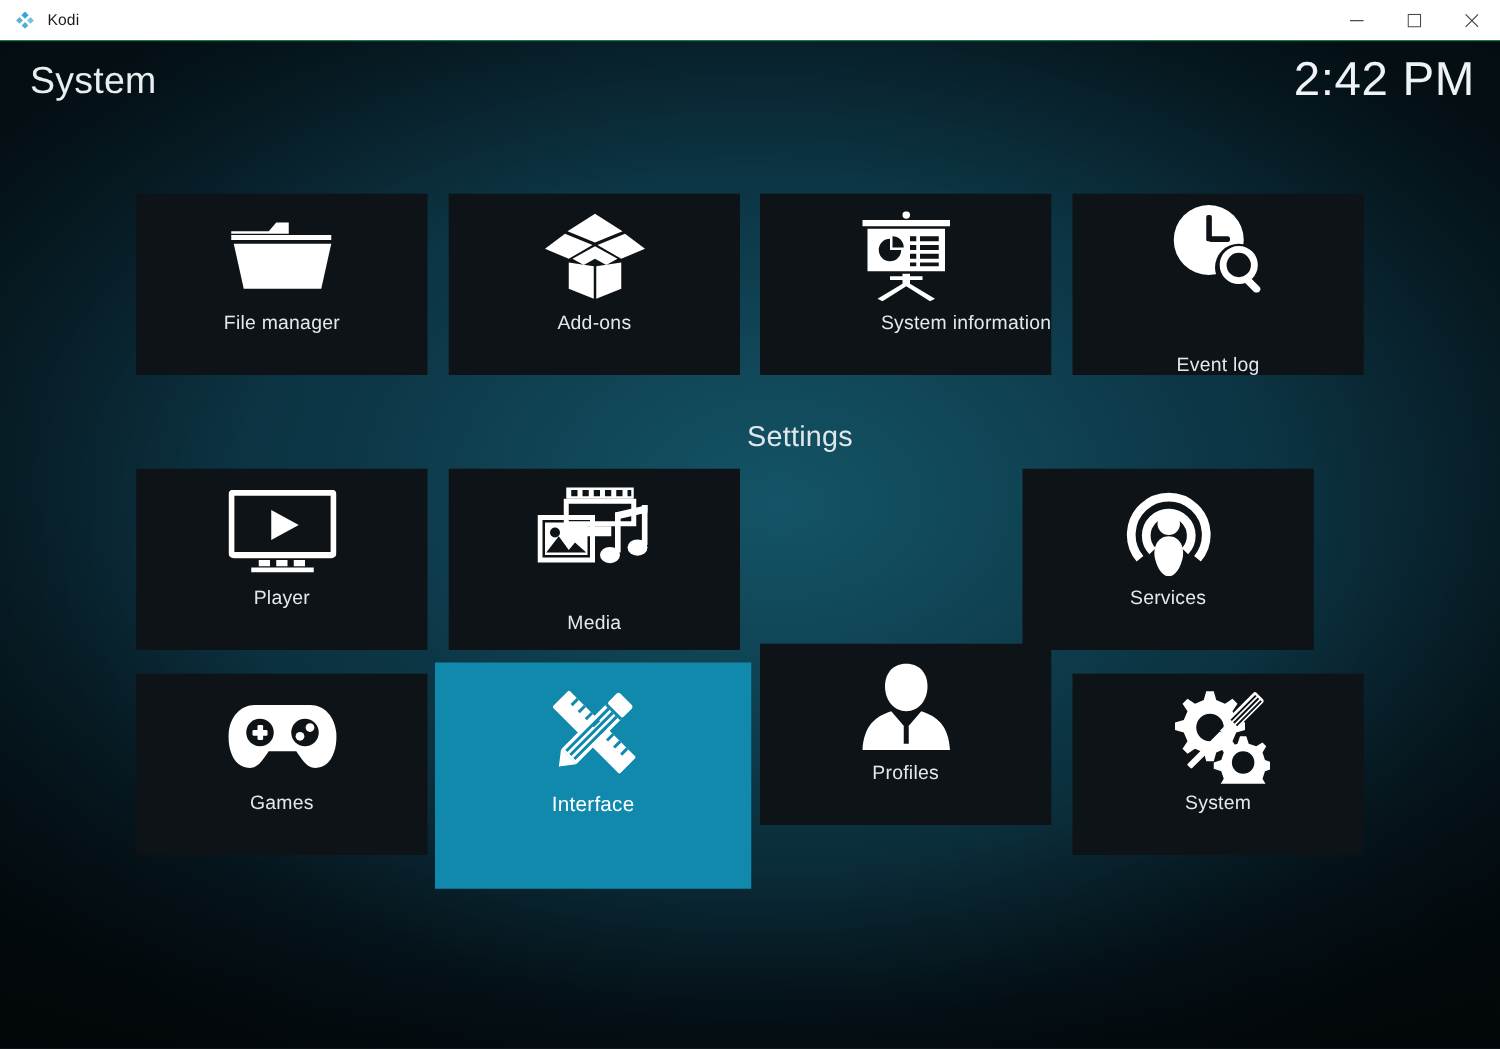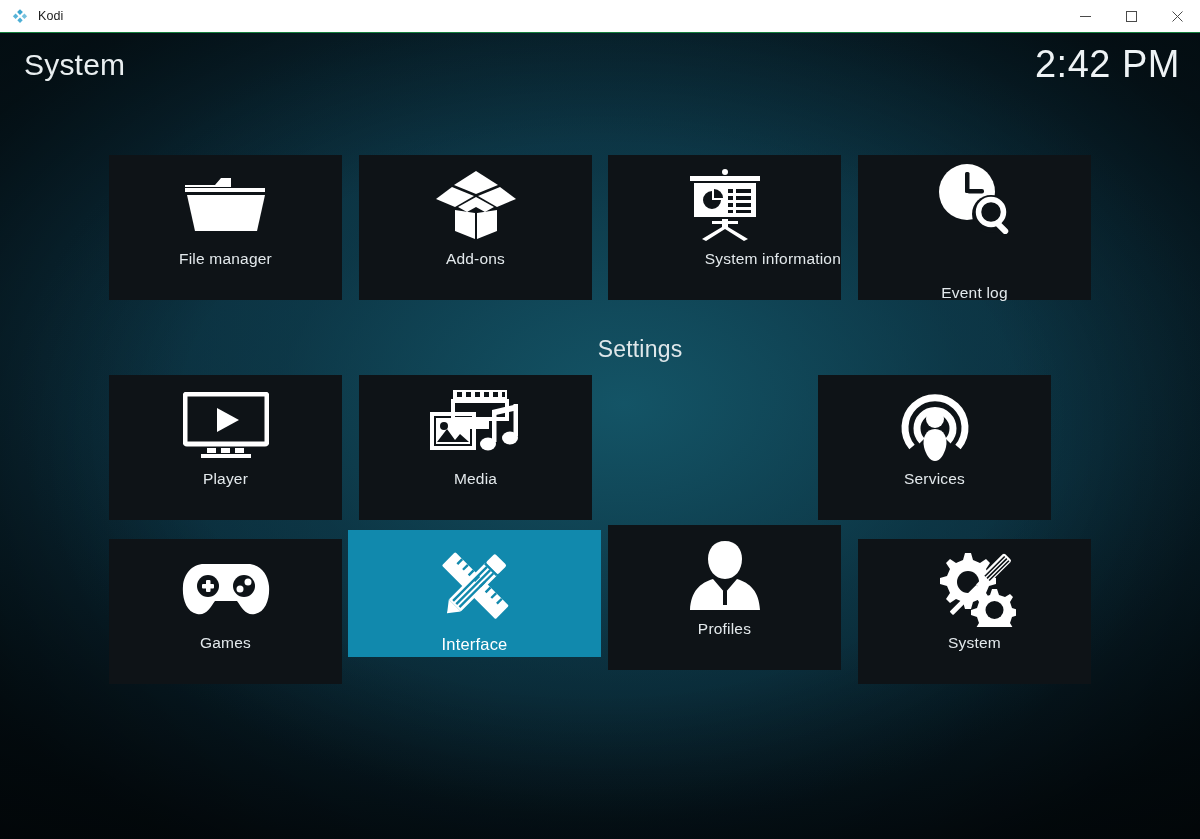--- a/index.html
+++ b/index.html
@@ -77,21 +77,21 @@
     margin-top:6px;
   }
   .tile .ic svg{ display:block; }
   .tile .lbl{
     font-size:15.5px; color:#e3e9ec; letter-spacing:.2px; line-height:1;
     margin-top:2px;
   }
 
   .tile.focused{
     background:#1189ad;
-    width:253px; height:127px;
+    width:253px; height:181px;
     box-shadow:0 0 0 0 rgba(0,0,0,0);
   }
   .tile.focused .ic{ height:96px; margin-top:8px; }
   .tile.focused .lbl{ font-size:16.5px; color:#ffffff; }
 
   .section-title{
     position:absolute; width:1200px; text-align:center;
     font-size:23px; color:#dfe7ea; letter-spacing:.2px;
     z-index:2;
   }
@@ -229,21 +229,21 @@
             <rect x="24" y="56" width="9" height="5"></rect>
             <rect x="38" y="56" width="9" height="5"></rect>
             <rect x="52" y="56" width="9" height="5"></rect>
             <rect x="18" y="62" width="50" height="4"></rect>
           </g>
         </svg>
       </span>
       <span class="lbl">Player</span>
     </div>
 
-    <div class="tile" style="left:359px; top:342px;">
+    <div class="tile" style="left:359px; top:342px;gap:20px;">
       <span class="ic">
         <svg width="92" height="74" viewBox="0 0 92 74">
           <g class="svgw">
 
             <rect x="23" y="2" width="54" height="9"></rect>
             <rect x="23" y="13" width="54" height="18" fill="none" stroke="#ffffff" stroke-width="4"></rect>
             <rect x="23" y="33" width="36" height="8"></rect>
 
             <rect x="2" y="26" width="42" height="34" fill="none" stroke="#ffffff" stroke-width="4"></rect>
             <rect x="6" y="30" width="34" height="26"></rect>
@@ -332,21 +332,21 @@
             <g transform="rotate(-45 42 40)">
               <path d="M16 35 H64 M16 39.5 H64 M16 44 H64"></path>
               <path d="M65 31 v17"></path>
             </g>
           </g>
         </svg>
       </span>
       <span class="lbl">Interface</span>
     </div>
 
-    <div class="tile" style="left:608px; top:492px;">
+    <div class="tile" style="left:608px; top:482px;">
       <span class="ic">
         <svg width="76" height="72" viewBox="0 0 76 72">
           <g class="svgw">
             <path d="M38 2 c11 0 17 8 17 18 c0 11 -7 20 -17 20 c-10 0 -17 -9 -17 -20 c0 -10 6 -18 17 -18 Z"></path>
             <path d="M26 40 c-13 4 -22 12 -23 31 h70 c-1 -19 -10 -27 -23 -31 l-12 14 Z"></path>
           </g>
           <g fill="#0e1317">
             <path d="M32 41 L38 52 L44 41 L41 40 L38 46 L35 40 Z"></path>
             <path d="M36 52 h4 v14 h-4 Z"></path>
           </g>

